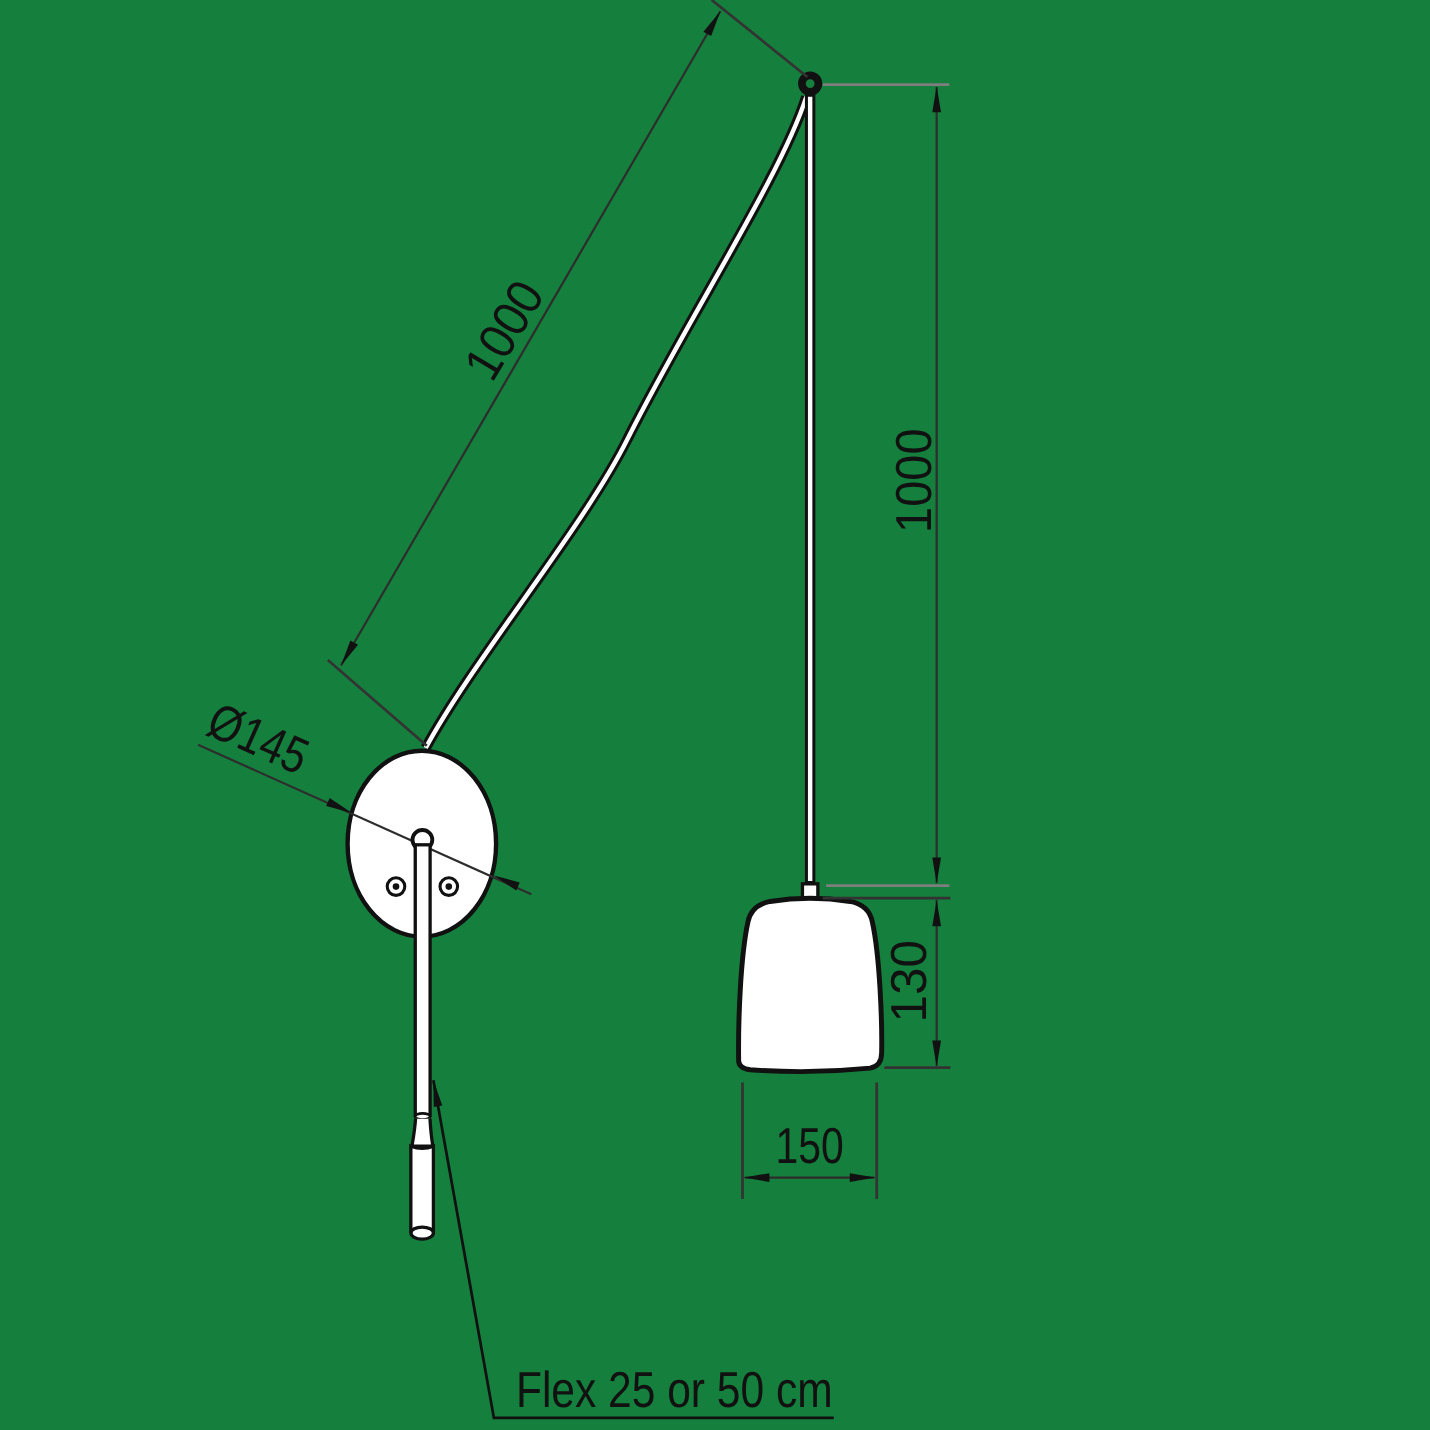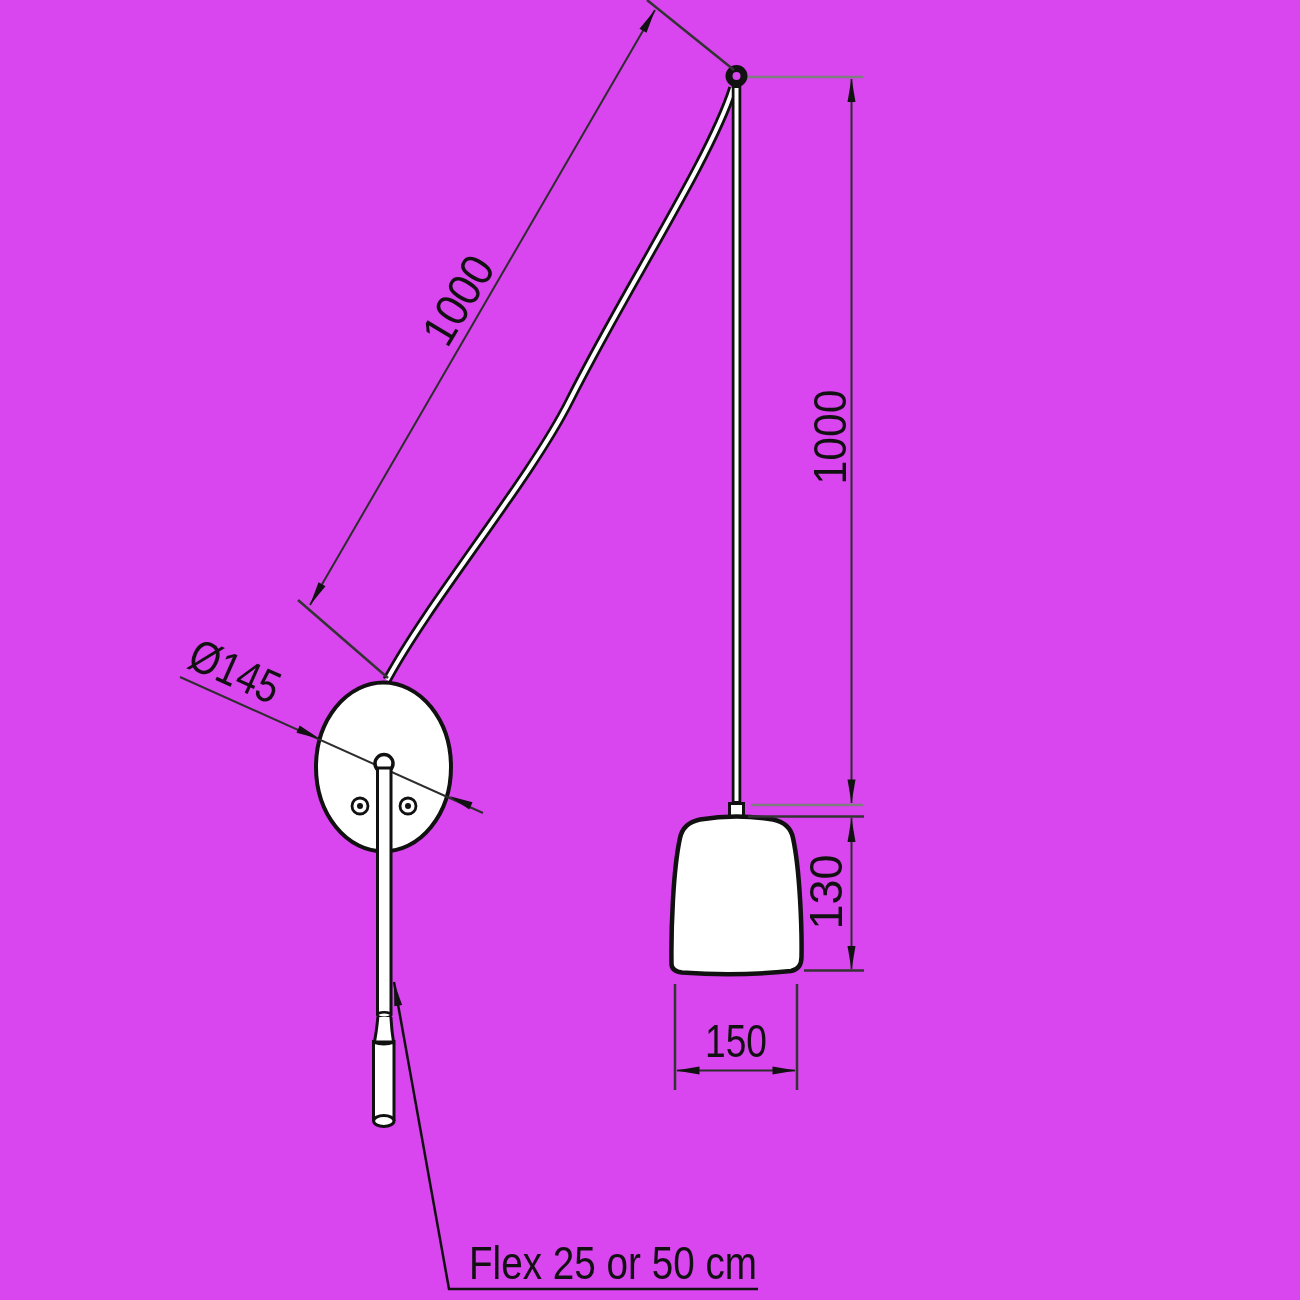--- a/index.html
+++ b/index.html
@@ -1,16 +1,16 @@
 <!DOCTYPE html>
 <html><head>
 <meta charset="utf-8">
 <style>
   html,body{margin:0;padding:0;background:#ffffff;}
-  .stage{position:relative;width:1300px;height:1300px;background:#d946ef;overflow:hidden;}
+  .stage{position:relative;width:1300px;height:1300px;background:#15803d;overflow:hidden;}
   svg{position:absolute;left:0;top:0;}
   text{font-family:"Liberation Sans", sans-serif;fill:#111111;}
   .dim-text{font-size:46px;}
   .note-text{font-size:46px;}
 </style>
 </head>
 <body>
 
 <div class="stage">
 <svg width="1300" height="1300" viewBox="0 0 1300 1300">

